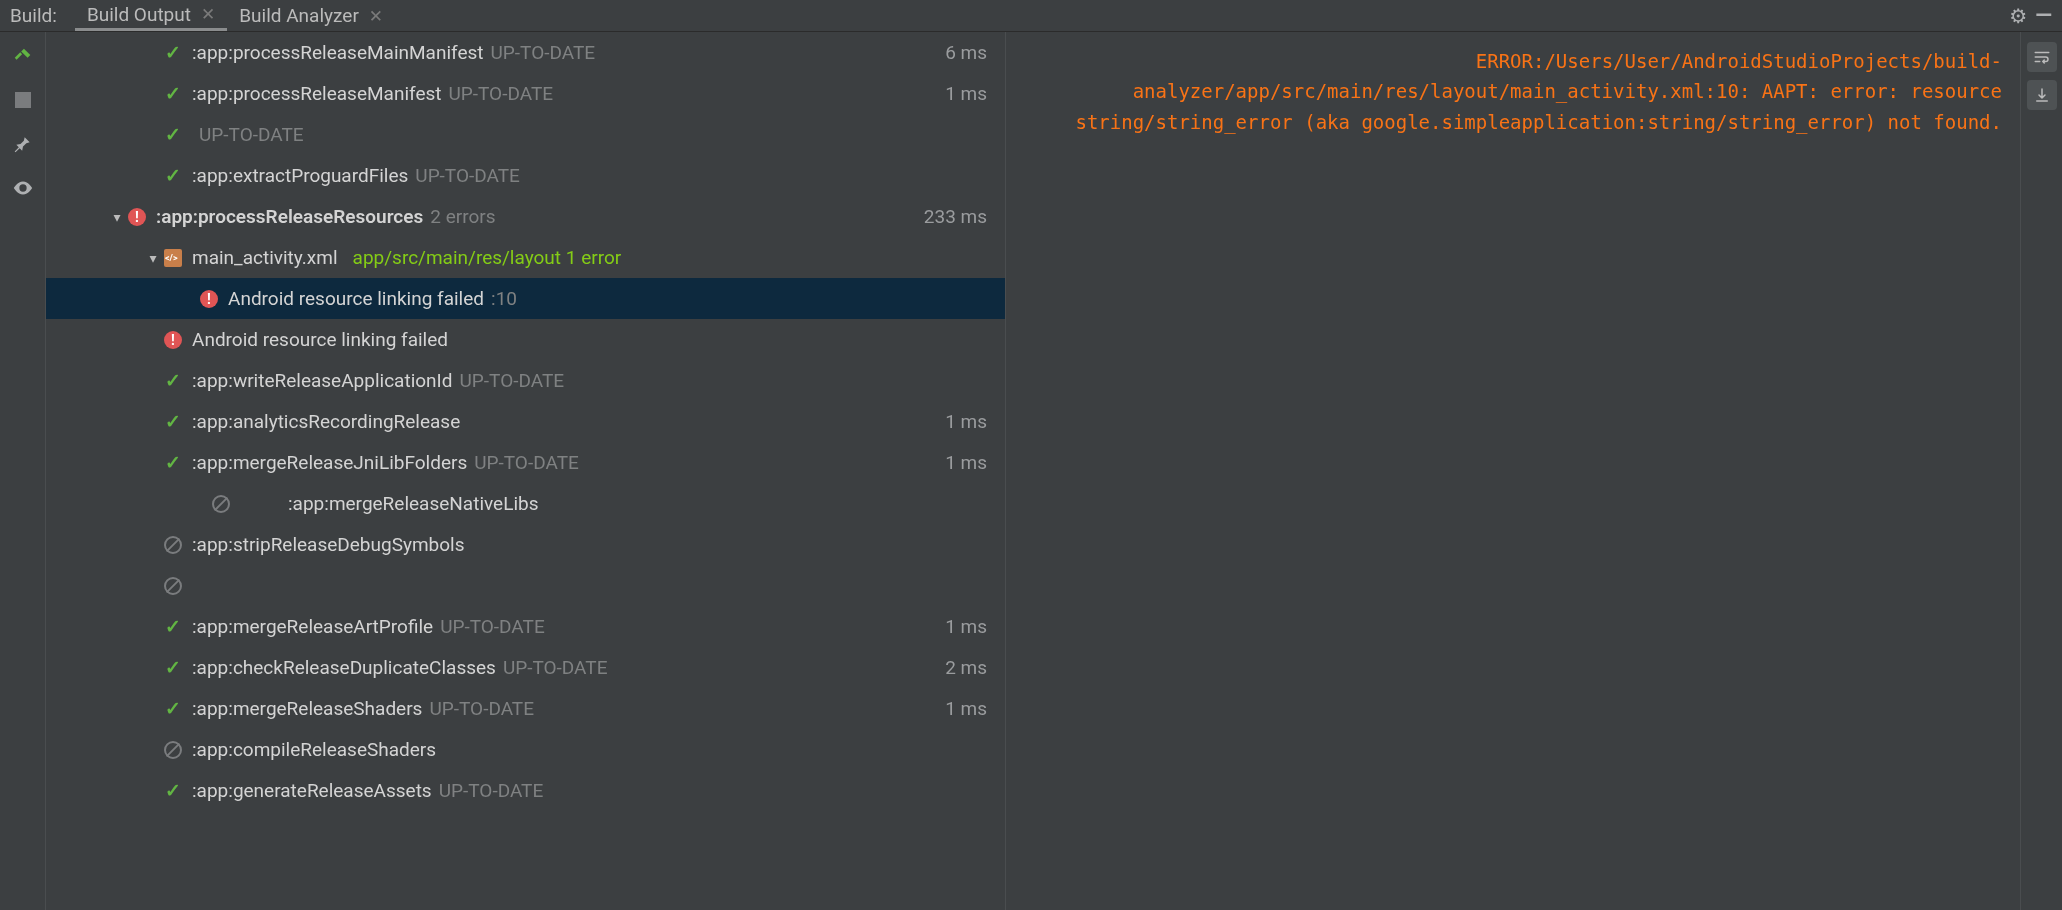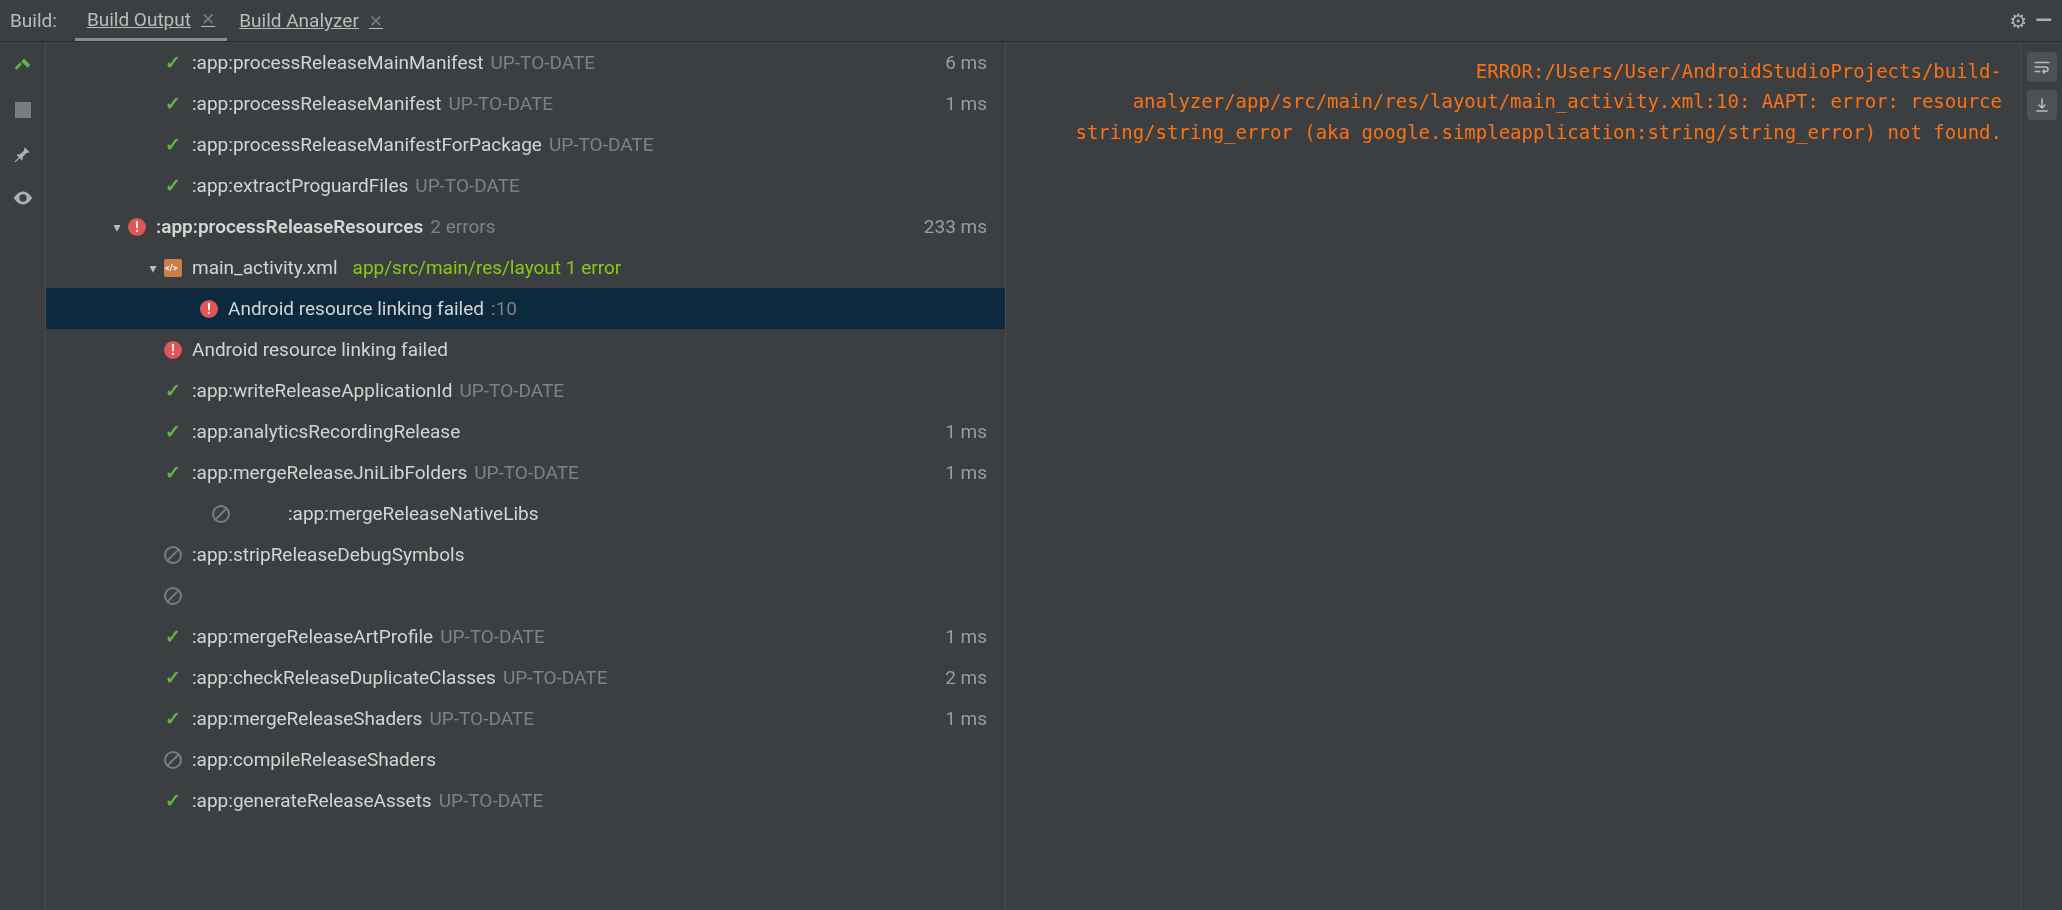--- a/index.html
+++ b/index.html
@@ -14,21 +14,21 @@
   }
   .container {
     display: flex;
     flex-direction: column;
     height: 100%;
   }
   .tab-bar {
     display: flex;
     align-items: center;
     background: #3c3f41;
-    height: 42px;
+    height: 32px;
     padding-left: 10px;
     border-bottom: 1px solid #2b2b2b;
     justify-content: space-between;
   }
   .tab-bar-left {
     display: flex;
     align-items: center;
     height: 100%;
   }
   .tab-bar-right {
@@ -44,21 +44,20 @@
   }
   .tab {
     display: flex;
     align-items: center;
     padding: 0 12px;
     height: 100%;
     color: #bbbbbb;
     cursor: pointer;
     font-size: 19px;
     gap: 10px;
-    text-decoration: underline;
   }
   .tab.active {
     border-bottom: 3px solid #8a8c8d;
   }
   .tab-close {
     color: #7a7a7a;
     font-size: 17px;
   }
   .body-area {
     display: flex;
@@ -294,21 +293,20 @@
             </span>
             <span class="task-name">:app:processReleaseManifest</span>
             <span class="status-text">UP-TO-DATE</span>
             <span class="time-cell">1 ms</span>
           </div>
           <div class="tree-row" style="padding-left: 98px;">
             <span class="arrow"></span>
             <span class="row-icon">
               <span class="icon-check">✓</span>
             </span>
-            <span class="task-name">:app:processReleaseManifestForPackage</span>
             <span class="status-text">UP-TO-DATE</span>
             <span class="time-cell"></span>
           </div>
           <div class="tree-row" style="padding-left: 98px;">
             <span class="arrow"></span>
             <span class="row-icon">
               <span class="icon-check">✓</span>
             </span>
             <span class="task-name">:app:extractProguardFiles</span>
             <span class="status-text">UP-TO-DATE</span>

